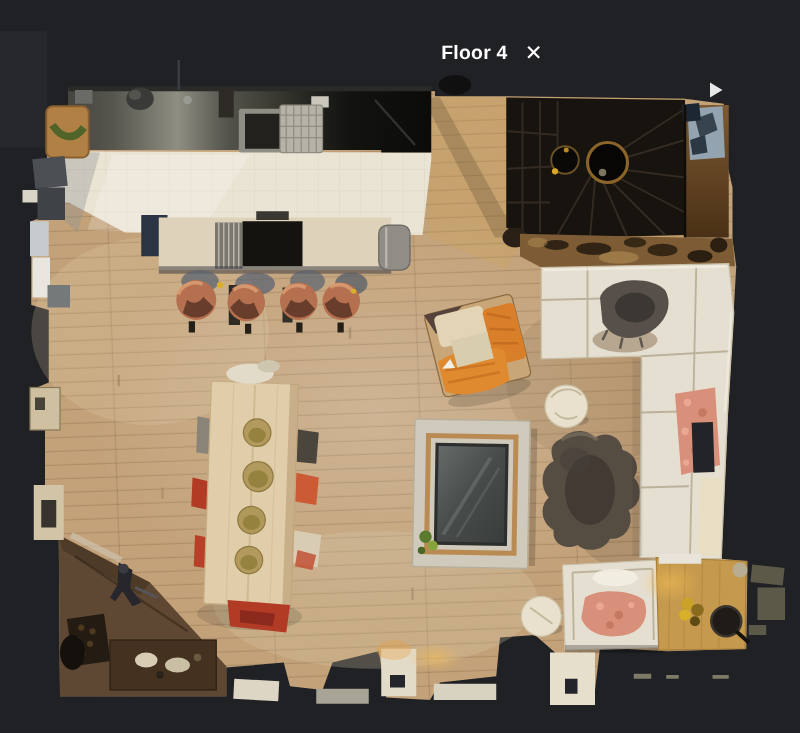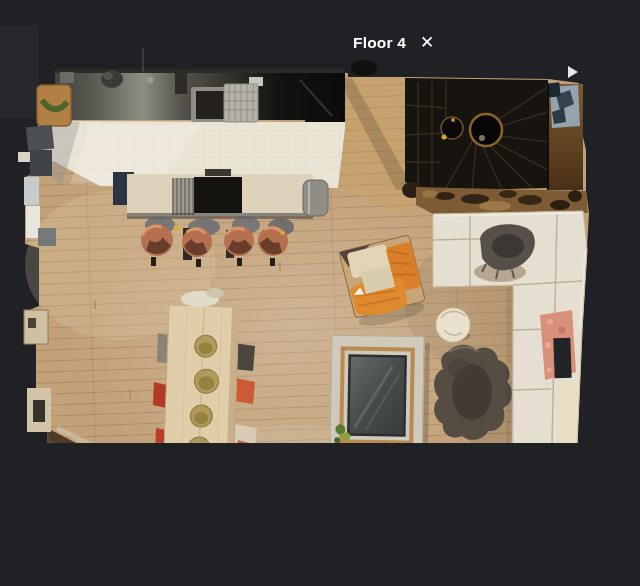--- a/index.html
+++ b/index.html
@@ -1,16 +1,16 @@
 <!DOCTYPE html>
 <html><head>
 <meta charset="utf-8">
 <style>
   html,body{margin:0;padding:0;background:#1f2124;}
-  .stage{position:relative;width:640px;height:443px;background:#1f2124;overflow:hidden;
+  .stage{position:relative;width:640px;height:586px;background:#1f2124;overflow:hidden;
          font-family:"Liberation Sans", sans-serif;}
   .hdr-title{position:absolute;left:353px;top:34px;color:#fff;font-size:15.5px;font-weight:bold;
              letter-spacing:.2px;line-height:18px;}
   .close-btn{position:absolute;left:415px;top:31px;width:24px;height:24px;border:none;background:transparent;
              color:#fff;font-size:17px;line-height:24px;text-align:center;padding:0;cursor:pointer;}
   .plan{position:absolute;left:0;top:0;}
 </style>
 </head>
 <body>
 

